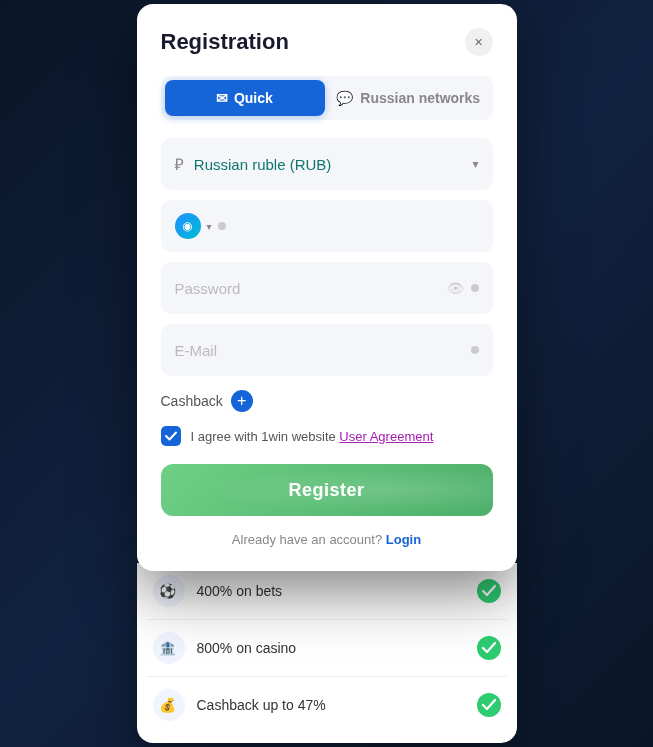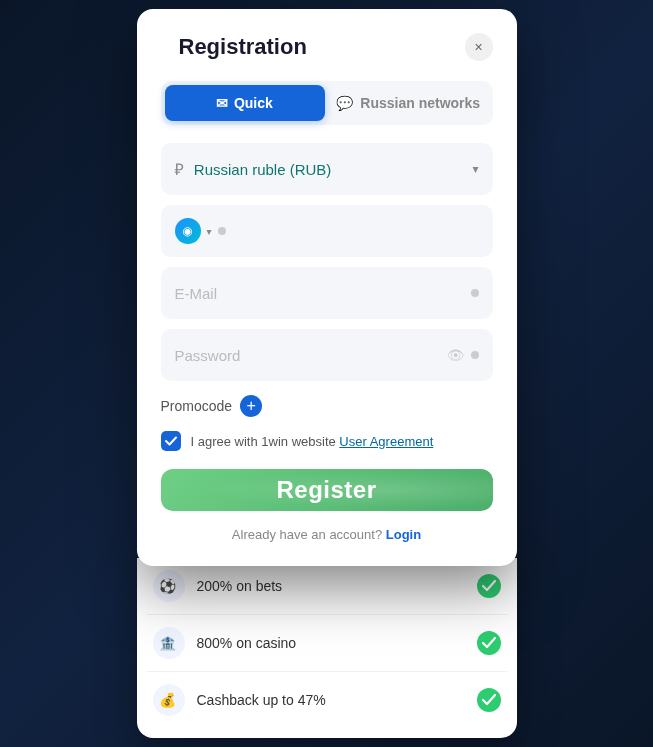--- a/index.html
+++ b/index.html
@@ -31,21 +31,20 @@
     .modal-header {
       display: flex;
       align-items: center;
       justify-content: space-between;
       margin-bottom: 20px;
     }
     .modal-title {
       font-size: 22px;
       font-weight: 700;
       color: #1a1a2e;
-      margin-left: 18px;
     }
     .close-btn {
       width: 28px;
       height: 28px;
       border-radius: 50%;
       background: #f0f0f0;
       border: none;
       cursor: pointer;
       display: flex;
       align-items: center;
@@ -225,31 +224,31 @@
     }
     .checkbox-custom svg {
       width: 12px;
       height: 12px;
     }
     .agree-text {
       font-size: 13px;
       color: #555;
     }
     .agree-link {
-      color: #0369a1;
+      color: #a21caf;
       text-decoration: underline;
     }
     .register-btn {
       width: 100%;
-      height: 42px;
+      height: 52px;
       border-radius: 12px;
       background: linear-gradient(135deg, #6ecf85, #4caf6a);
       border: none;
       color: white;
-      font-size: 24px;
+      font-size: 18px;
       font-weight: 700;
       cursor: pointer;
       letter-spacing: 0.5px;
       position: relative;
       overflow: hidden;
     }
     .register-btn::after {
       content: '';
       position: absolute;
       inset: 0;
@@ -355,33 +354,33 @@
         <span class="chevron-down">▾</span>
       </div>
 
       <div class="phone-wrap">
         <div class="flag-circle">◉</div>
         <span class="phone-chevron">▾</span>
         <div class="input-icon-right"></div>
       </div>
 
       <div class="input-wrap">
-        <input type="email" placeholder="E-Mail" style="">
-        <div class="input-icon-right"></div>
-      </div>
-
-      <div class="input-wrap">
         <input type="password" placeholder="Password" style="">
         <span class="eye-icon">👁</span>
         <div class="input-icon-right"></div>
       </div>
+
+      <div class="input-wrap">
+        <input type="email" placeholder="E-Mail" style="">
+        <div class="input-icon-right"></div>
+      </div>
     </div>
 
     <div class="promocode-row">
-      <span class="promocode-label">Promocode</span>
+      <span class="promocode-label">Cashback</span>
       <button class="plus-btn">+</button>
     </div>
 
     <div class="agree-row">
       <div class="checkbox-custom">
         <svg viewBox="0 0 12 10" fill="none" xmlns="http://www.w3.org/2000/svg">
           <path d="M1 5L4.5 8.5L11 1.5" stroke="white" stroke-width="2" stroke-linecap="round" stroke-linejoin="round"></path>
         </svg>
       </div>
       <span class="agree-text">
@@ -393,21 +392,21 @@
 
     <div class="login-row">
       <span>Already have an account?</span>
       <a class="login-link">Login</a>
     </div>
   </div>
 
   <div class="bonus-list">
     <div class="bonus-item">
       <div class="bonus-icon-wrap">⚽</div>
-      <span class="bonus-text">200% on bets</span>
+      <span class="bonus-text">400% on bets</span>
       <div class="check-circle">
         <svg viewBox="0 0 14 12" fill="none" xmlns="http://www.w3.org/2000/svg">
           <path d="M1 6L5 10L13 1" stroke="white" stroke-width="2.2" stroke-linecap="round" stroke-linejoin="round"></path>
         </svg>
       </div>
     </div>
     <div class="bonus-item">
       <div class="bonus-icon-wrap">🏦</div>
       <span class="bonus-text">800% on casino</span>
       <div class="check-circle">

